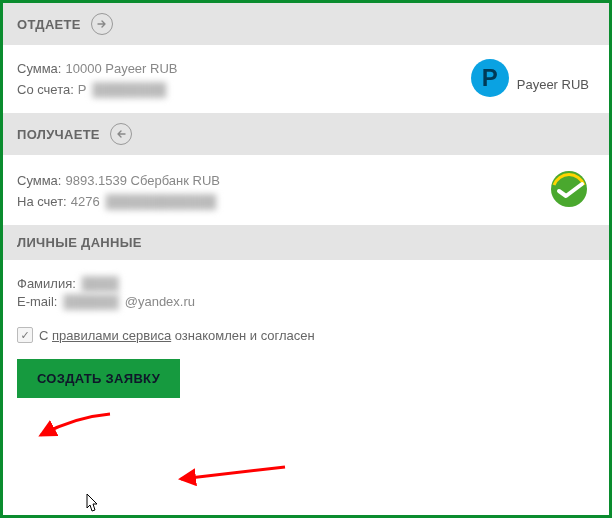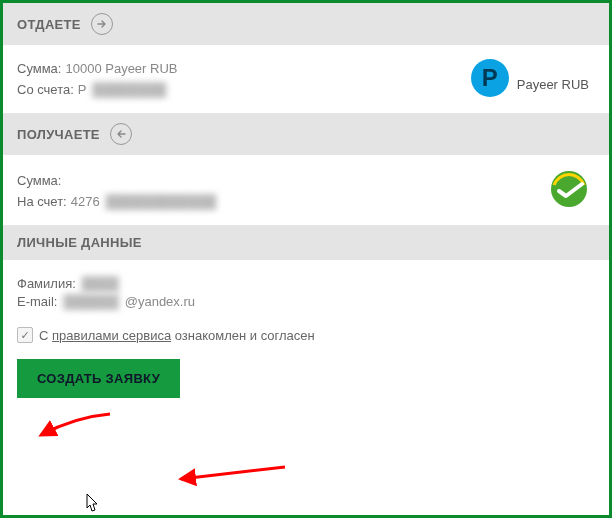--- a/index.html
+++ b/index.html
@@ -118,20 +118,21 @@
     <span class="circle-icon">
       <svg width="12" height="12" viewBox="0 0 12 12">
           <path d="M10 6H3M6 3L3 6l3 3" stroke="#888" stroke-width="1.4" fill="none" stroke-linecap="round" stroke-linejoin="round"></path>
         </svg>
     </span>
   </div>
   <div class="section-body">
     <div class="rows">
       <div class="row">
         <span class="label">Сумма:</span>
+        <span class="value">9893.1539 Сбербанк RUB</span>
       </div>
       <div class="row">
         <span class="label">На счет:</span>
         <span class="value">4276</span>
         <span class="blur">████████████</span>
       </div>
     </div>
     <div class="pay-badge">
       <svg class="sber-icon" viewBox="0 0 40 40">
         <circle cx="20" cy="20" r="18" fill="#4aa82e"></circle>

